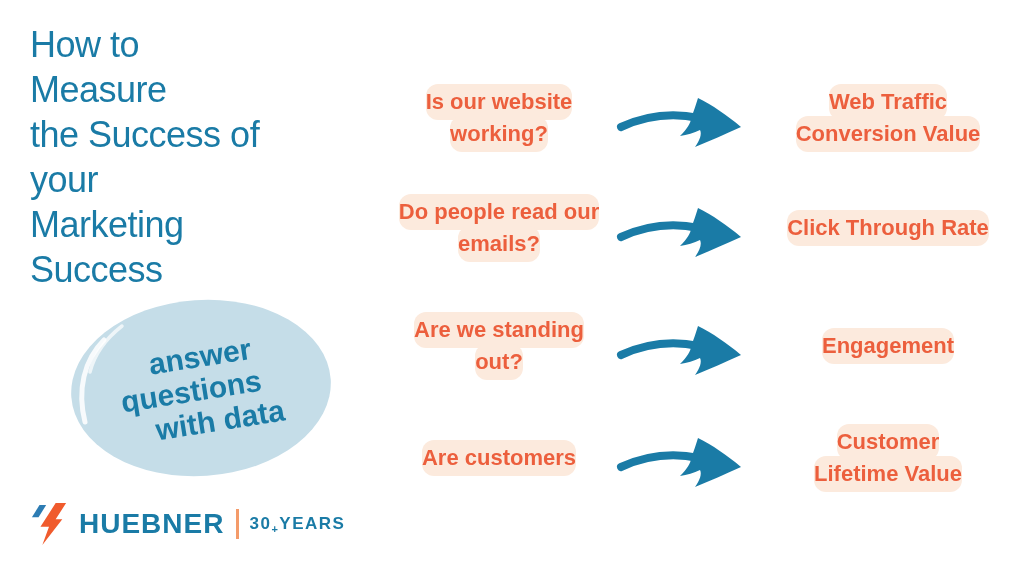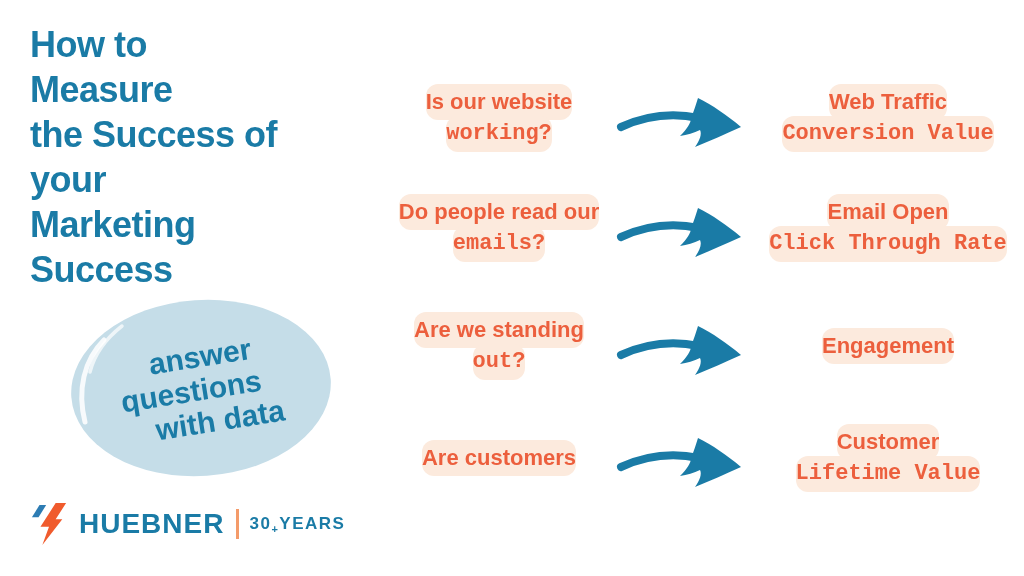--- a/index.html
+++ b/index.html
@@ -18,21 +18,21 @@
     background:#ffffff;
     overflow:hidden;
     font-family:"Liberation Sans", sans-serif;
   }
   
   .title{
     position:absolute;
     left:30px; top:22px;
     color:var(--teal);
     font-size:36px;
-    font-weight:700;
+    font-weight:400;
     line-height:45px;
     letter-spacing:-0.5px;
   }
   
   .blob{
     position:absolute;
     left:64px; top:296px;
     width:274px; height:186px;
   }
   .blob svg{position:absolute;left:0;top:0;}
@@ -63,21 +63,21 @@
   .line{line-height:0;}
   .hl{
     display:inline-block;
     background:var(--peach);
     color:var(--orange);
     font-size:22px; font-weight:700;
     line-height:26px;
     padding:5px 0;
     border-radius:12px;
   }
-  .line + .line .hl{margin-top:-4px;font-family:Liberation Mono, monospace;}
+  .line + .line .hl{margin-top:-4px;}
   .cell.ar svg{display:block;width:135px;height:62px;}
   
   .logo{
     position:absolute;
     left:30px; top:503px;
     display:flex; align-items:center;
   }
   .logo-mark{width:38px;height:42px;margin-right:11px;}
   .logo-name{
     color:var(--teal);
@@ -148,21 +148,20 @@
     <div class="line"><span class="hl">Do people read our</span></div>
     <div class="line"><span class="hl">emails?</span></div>
   </div>
   <div class="cell ar">
     <svg viewBox="0 0 135 62">
       <path d="M6 40 C30 29 55 25 84 31" stroke="var(--teal)" stroke-width="8" fill="none" stroke-linecap="round"></path>
       <path d="M83 11 C97 18 112 28 126 40 C110 47 95 54 80 60 C85 53 87 47 85 43 C79 46 72 48 65 49 C72 42 76 36 76 31 C79 24 81 17 83 11 Z" fill="var(--teal)"></path>
     </svg>
   </div>
   <div class="cell a">
-    <div class="line"><span class="hl">Email Open</span></div>
     <div class="line"><span class="hl">Click Through Rate</span></div>
   </div>
 </section>
 
 <section class="row" style="top:305px">
   <div class="cell q">
     <div class="line"><span class="hl">Are we standing</span></div>
     <div class="line"><span class="hl">out?</span></div>
   </div>
   <div class="cell ar">

